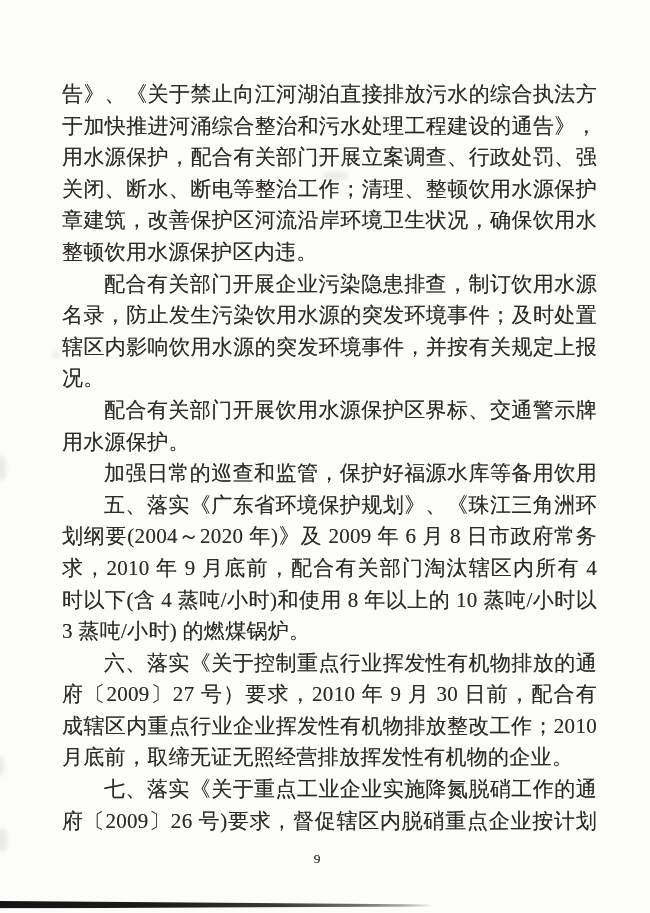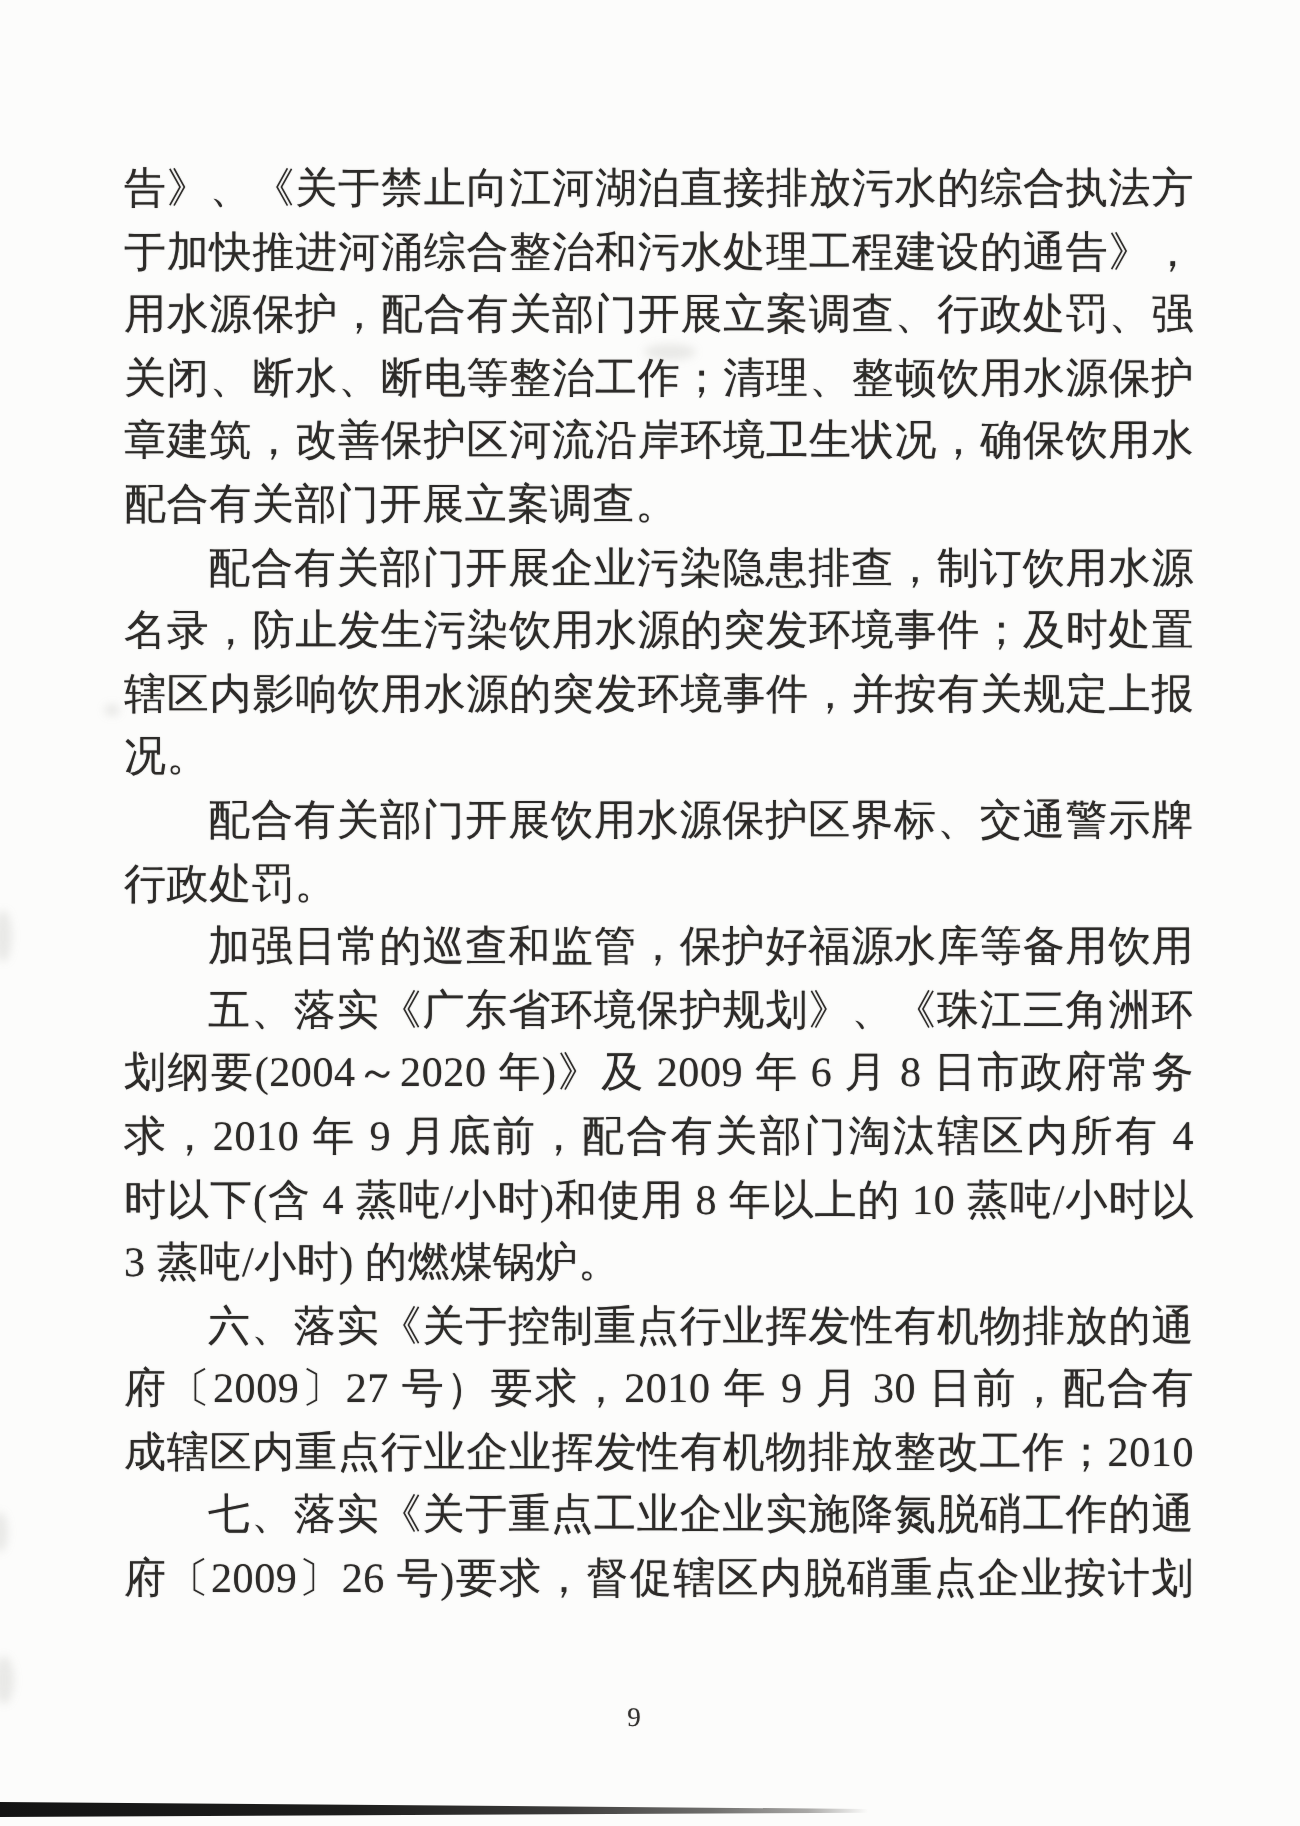--- a/index.html
+++ b/index.html
@@ -81,36 +81,37 @@
 <body>
 
 <div class="scan-page">
 
   <div class="text-block">
     <div class="line">告》、《关于禁止向江河湖泊直接排放污水的综合执法方案》和《关</div>
     <div class="line">于加快推进河涌综合整治和污水处理工程建设的通告》，加强饮</div>
     <div class="line">用水源保护，配合有关部门开展立案调查、行政处罚、强制拆除、</div>
     <div class="line">关闭、断水、断电等整治工作；清理、整顿饮用水源保护区内违</div>
     <div class="line">章建筑，改善保护区河流沿岸环境卫生状况，确保饮用水源保护</div>
-    <div class="line short">配合有关部门开展立案调查。</div>
+    <div class="line short">整顿饮用水源保护区内违。</div>
     <div class="line ind">配合有关部门开展企业污染隐患排查，制订饮用水源风险源</div>
     <div class="line">名录，防止发生污染饮用水源的突发环境事件；及时处置发生在</div>
     <div class="line">辖区内影响饮用水源的突发环境事件，并按有关规定上报相关情</div>
     <div class="line short">况。</div>
     <div class="line ind">配合有关部门开展饮用水源保护区界标、交通警示牌和宣传</div>
-    <div class="line short">行政处罚。</div>
+    <div class="line short">用水源保护。</div>
     <div class="line ind">加强日常的巡查和监管，保护好福源水库等备用饮用水源。</div>
     <div class="line ind">五、落实《广东省环境保护规划》、《珠江三角洲环境保护规</div>
     <div class="line">划纲要(2004～2020 年)》及 2009 年 6 月 8 日市政府常务会议要</div>
     <div class="line">求，2010 年 9 月底前，配合有关部门淘汰辖区内所有 4 蒸吨/小</div>
     <div class="line">时以下(含 4 蒸吨/小时)和使用 8 年以上的 10 蒸吨/小时以下(含</div>
     <div class="line short">3 蒸吨/小时) 的燃煤锅炉。</div>
     <div class="line ind">六、落实《关于控制重点行业挥发性有机物排放的通告》(穗</div>
     <div class="line">府〔2009〕27 号）要求，2010 年 9 月 30 日前，配合有关部门完</div>
     <div class="line">成辖区内重点行业企业挥发性有机物排放整改工作；2010 年 9</div>
+    <div class="line short">月底前，取缔无证无照经营排放挥发性有机物的企业。</div>
     <div class="line ind">七、落实《关于重点工业企业实施降氮脱硝工作的通告》(穗</div>
     <div class="line">府〔2009〕26 号)要求，督促辖区内脱硝重点企业按计划推进脱</div>
   </div>
 
   <div class="page-number">9</div>
 
   <div class="scan-edge-line"></div>
   <div class="scan-smudge smudge-top"></div>
   <div class="scan-smudge smudge-left-1"></div>
   <div class="scan-smudge smudge-left-2"></div>

